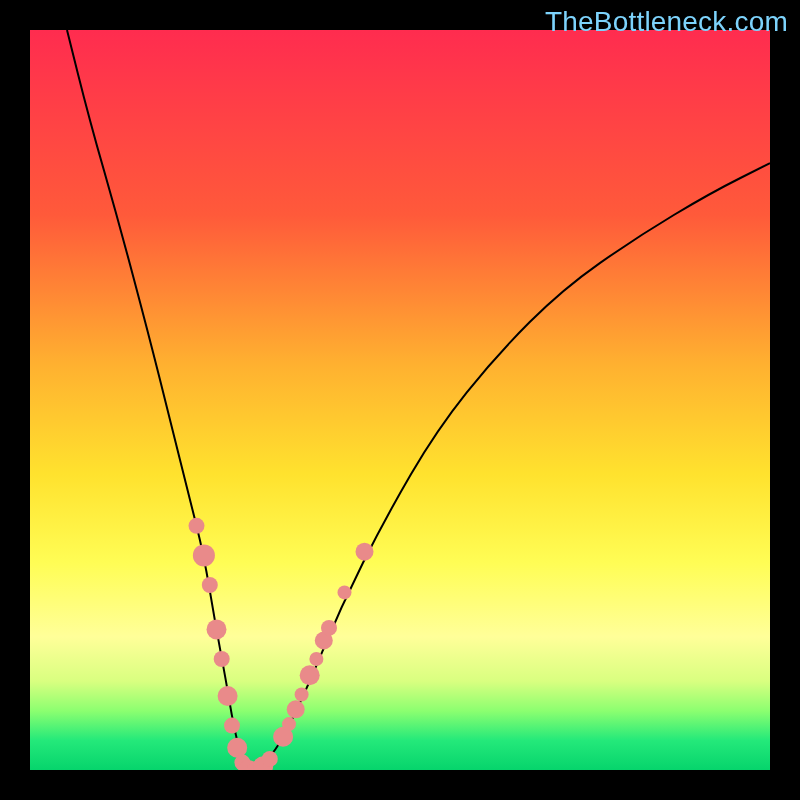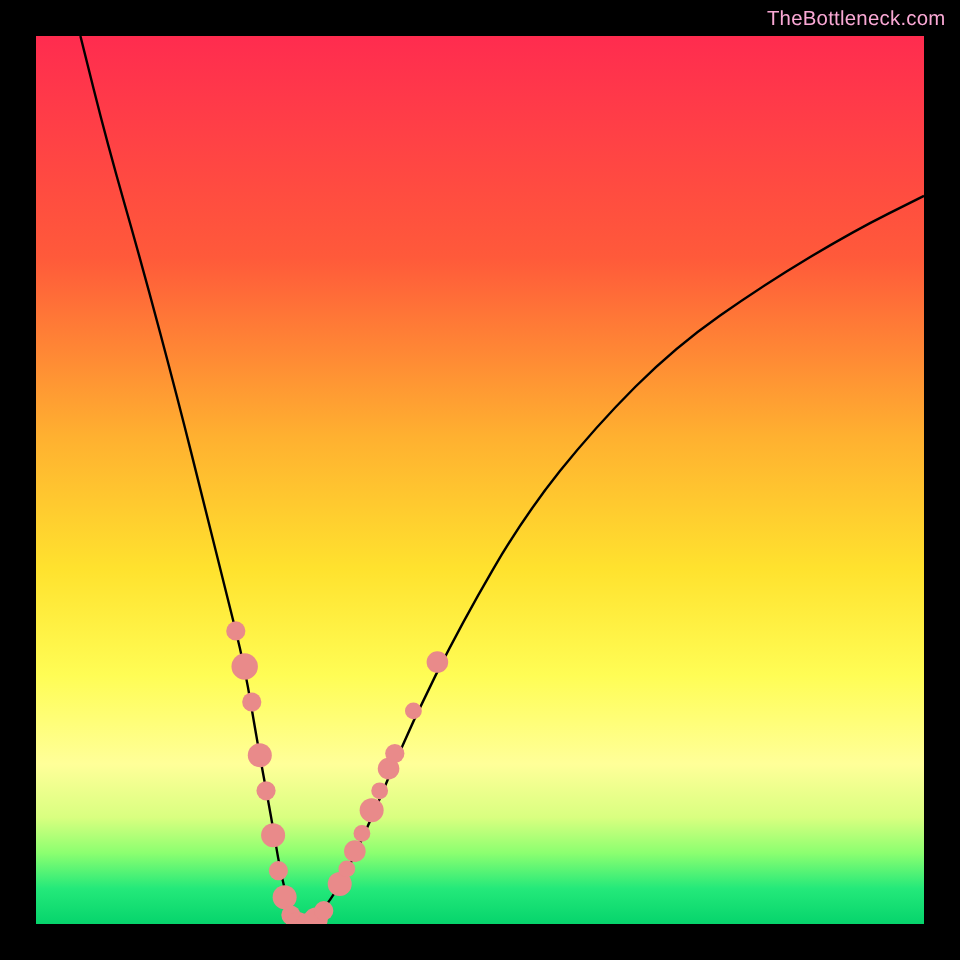--- a/index.html
+++ b/index.html
@@ -34,22 +34,22 @@
       #ffff99 82%,
       #d9ff80 88%,
       #8cff70 92%,
       #24e97a 96%,
       #06d46c 100%);
   }
   .watermark {
     position: absolute;
     top: 6px;
     right: 12px;
-    color: #f9a8d4;
-    font-size: 17px;
+    color: #7dd3fc;
+    font-size: 28px;
     font-weight: 500;
     letter-spacing: 0.2px;
     pointer-events: none;
   }
   svg.curve {
     position: absolute;
     left: 0;
     top: 0;
     width: 740px;
     height: 740px;

